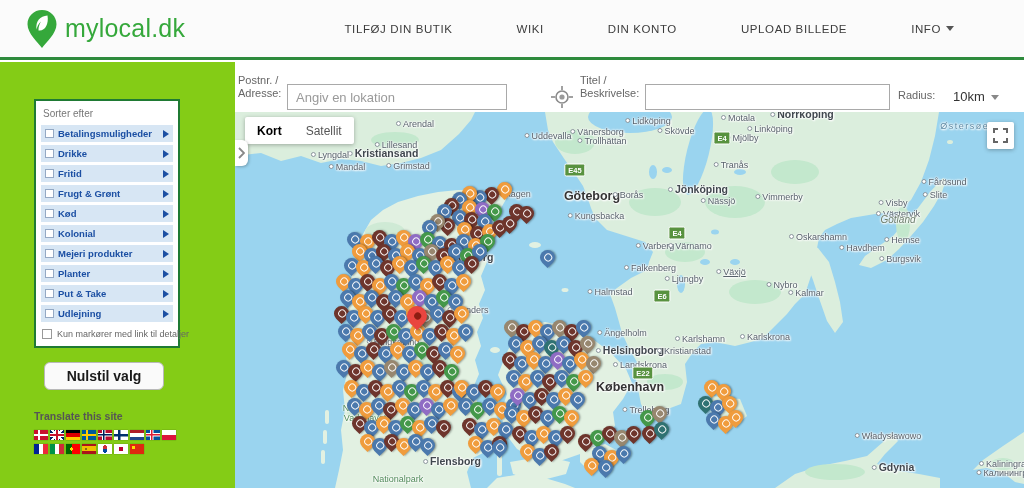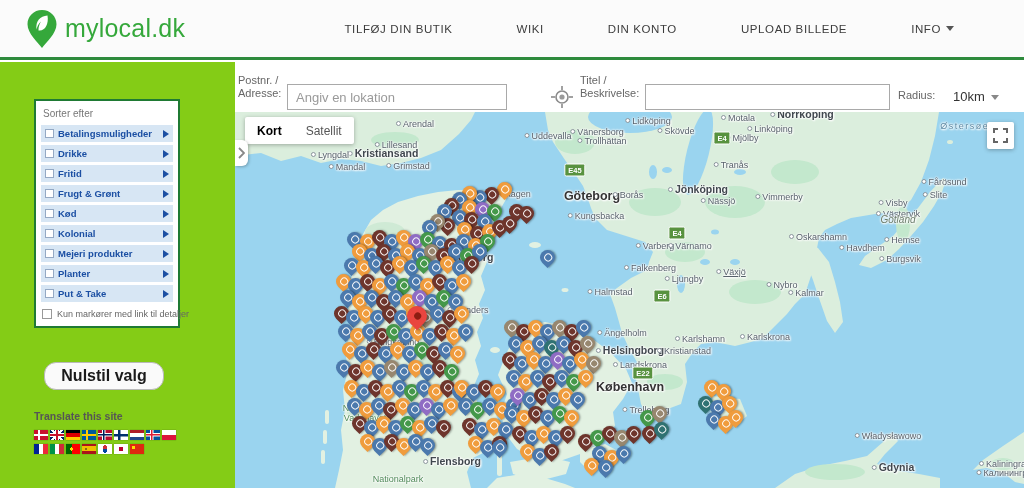--- a/index.html
+++ b/index.html
@@ -29,21 +29,21 @@
   .filterbox{position:absolute;left:34px;top:37px;width:146px;border:2px solid #1f7a33;background:#fff;padding:5px 5px 7px 5px;}
   .fb-title{font-size:10px;color:#777;padding:2px 2px 6px 2px;}
   .frow{background:#d7e6f4;height:17px;display:flex;align-items:center;padding:0 4px;margin-bottom:3px;cursor:pointer;}
   .fcheck{width:9px;height:9px;background:#fff;border:1px solid #94a9c4;margin-right:4px;flex:none;}
   .flab{font-size:9.5px;font-weight:bold;color:#1b4fa3;flex:1;white-space:nowrap;overflow:hidden;}
   .farrow{width:0;height:0;border-top:4px solid transparent;border-bottom:4px solid transparent;border-left:6px solid #1b4fa3;flex:none;}
   .onlylink{display:flex;align-items:center;gap:5px;margin-top:7px;padding:0 1px;}
   .onlylink .box{width:10px;height:10px;border:1px solid #999;background:#fff;flex:none;}
   .onlylink .txt{font-size:9px;color:#666;white-space:nowrap;}
   .resetbtn{position:absolute;left:44px;top:300px;width:120px;height:28px;background:#fafafa;
-    border:1px solid #b9b9b9;border-radius:12px;font-size:16px;font-weight:bold;color:#1a1a1a;
+    border:1px solid #b9b9b9;border-radius:6px;font-size:14px;font-weight:bold;color:#1a1a1a;
     font-family:"Liberation Sans",sans-serif;cursor:pointer;}
   .translabel{position:absolute;left:34px;top:348px;font-size:10.5px;font-weight:bold;color:#555;}
   .flagrow{position:absolute;left:34px;display:flex;gap:2px;}
   .flagrow.r1{top:368px;} .flagrow.r2{top:382px;}
   .flag{width:14px;height:10px;box-shadow:0 0 1px rgba(0,0,0,.45);flex:none;cursor:pointer;background-repeat:no-repeat;}
   .f-dk{background-color:#c8102e;background-image:linear-gradient(#fff,#fff),linear-gradient(#fff,#fff);background-size:2px 100%,100% 2px;background-position:4px 0,0 4px;}
   .f-uk{background-color:#012169;background-image:linear-gradient(#c8102e,#c8102e),linear-gradient(#c8102e,#c8102e),linear-gradient(#fff,#fff),linear-gradient(#fff,#fff),linear-gradient(45deg,transparent 44%,#fff 44% 56%,transparent 56%),linear-gradient(135deg,transparent 44%,#fff 44% 56%,transparent 56%);background-size:2px 100%,100% 2px,4px 100%,100% 4px,100% 100%,100% 100%;background-position:6px 0,0 4px,5px 0,0 3px,0 0,0 0;}
   .f-de{background:linear-gradient(#000 33%,#d00 33% 66%,#ffce00 66%);}
   .f-se{background-color:#005b99;background-image:linear-gradient(#fecc00,#fecc00),linear-gradient(#fecc00,#fecc00);background-size:2px 100%,100% 2px;background-position:4px 0,0 4px;}
   .f-no{background-color:#ba0c2f;background-image:linear-gradient(#00205b,#00205b),linear-gradient(#00205b,#00205b),linear-gradient(#fff,#fff),linear-gradient(#fff,#fff);background-size:1.5px 100%,100% 1.5px,3.5px 100%,100% 3.5px;background-position:4.5px 0,0 4.2px,3.5px 0,0 3.2px;}
@@ -182,20 +182,25 @@
           <span class="farrow"></span>
         </div>
         <div class="frow">
           <span class="fcheck"></span>
           <span class="flab">Planter</span>
           <span class="farrow"></span>
         </div>
         <div class="frow">
           <span class="fcheck"></span>
           <span class="flab">Put &amp; Take</span>
+          <span class="farrow"></span>
+        </div>
+        <div class="frow">
+          <span class="fcheck"></span>
+          <span class="flab">Udlejning</span>
           <span class="farrow"></span>
         </div>
       </div>
     <div class="onlylink">
       <span class="box"></span>
       <span class="txt">Kun markører med link til detaljer</span>
     </div>
   </div>
   <button class="resetbtn">Nulstil valg</button>
   <div class="translabel">Translate this site</div>

